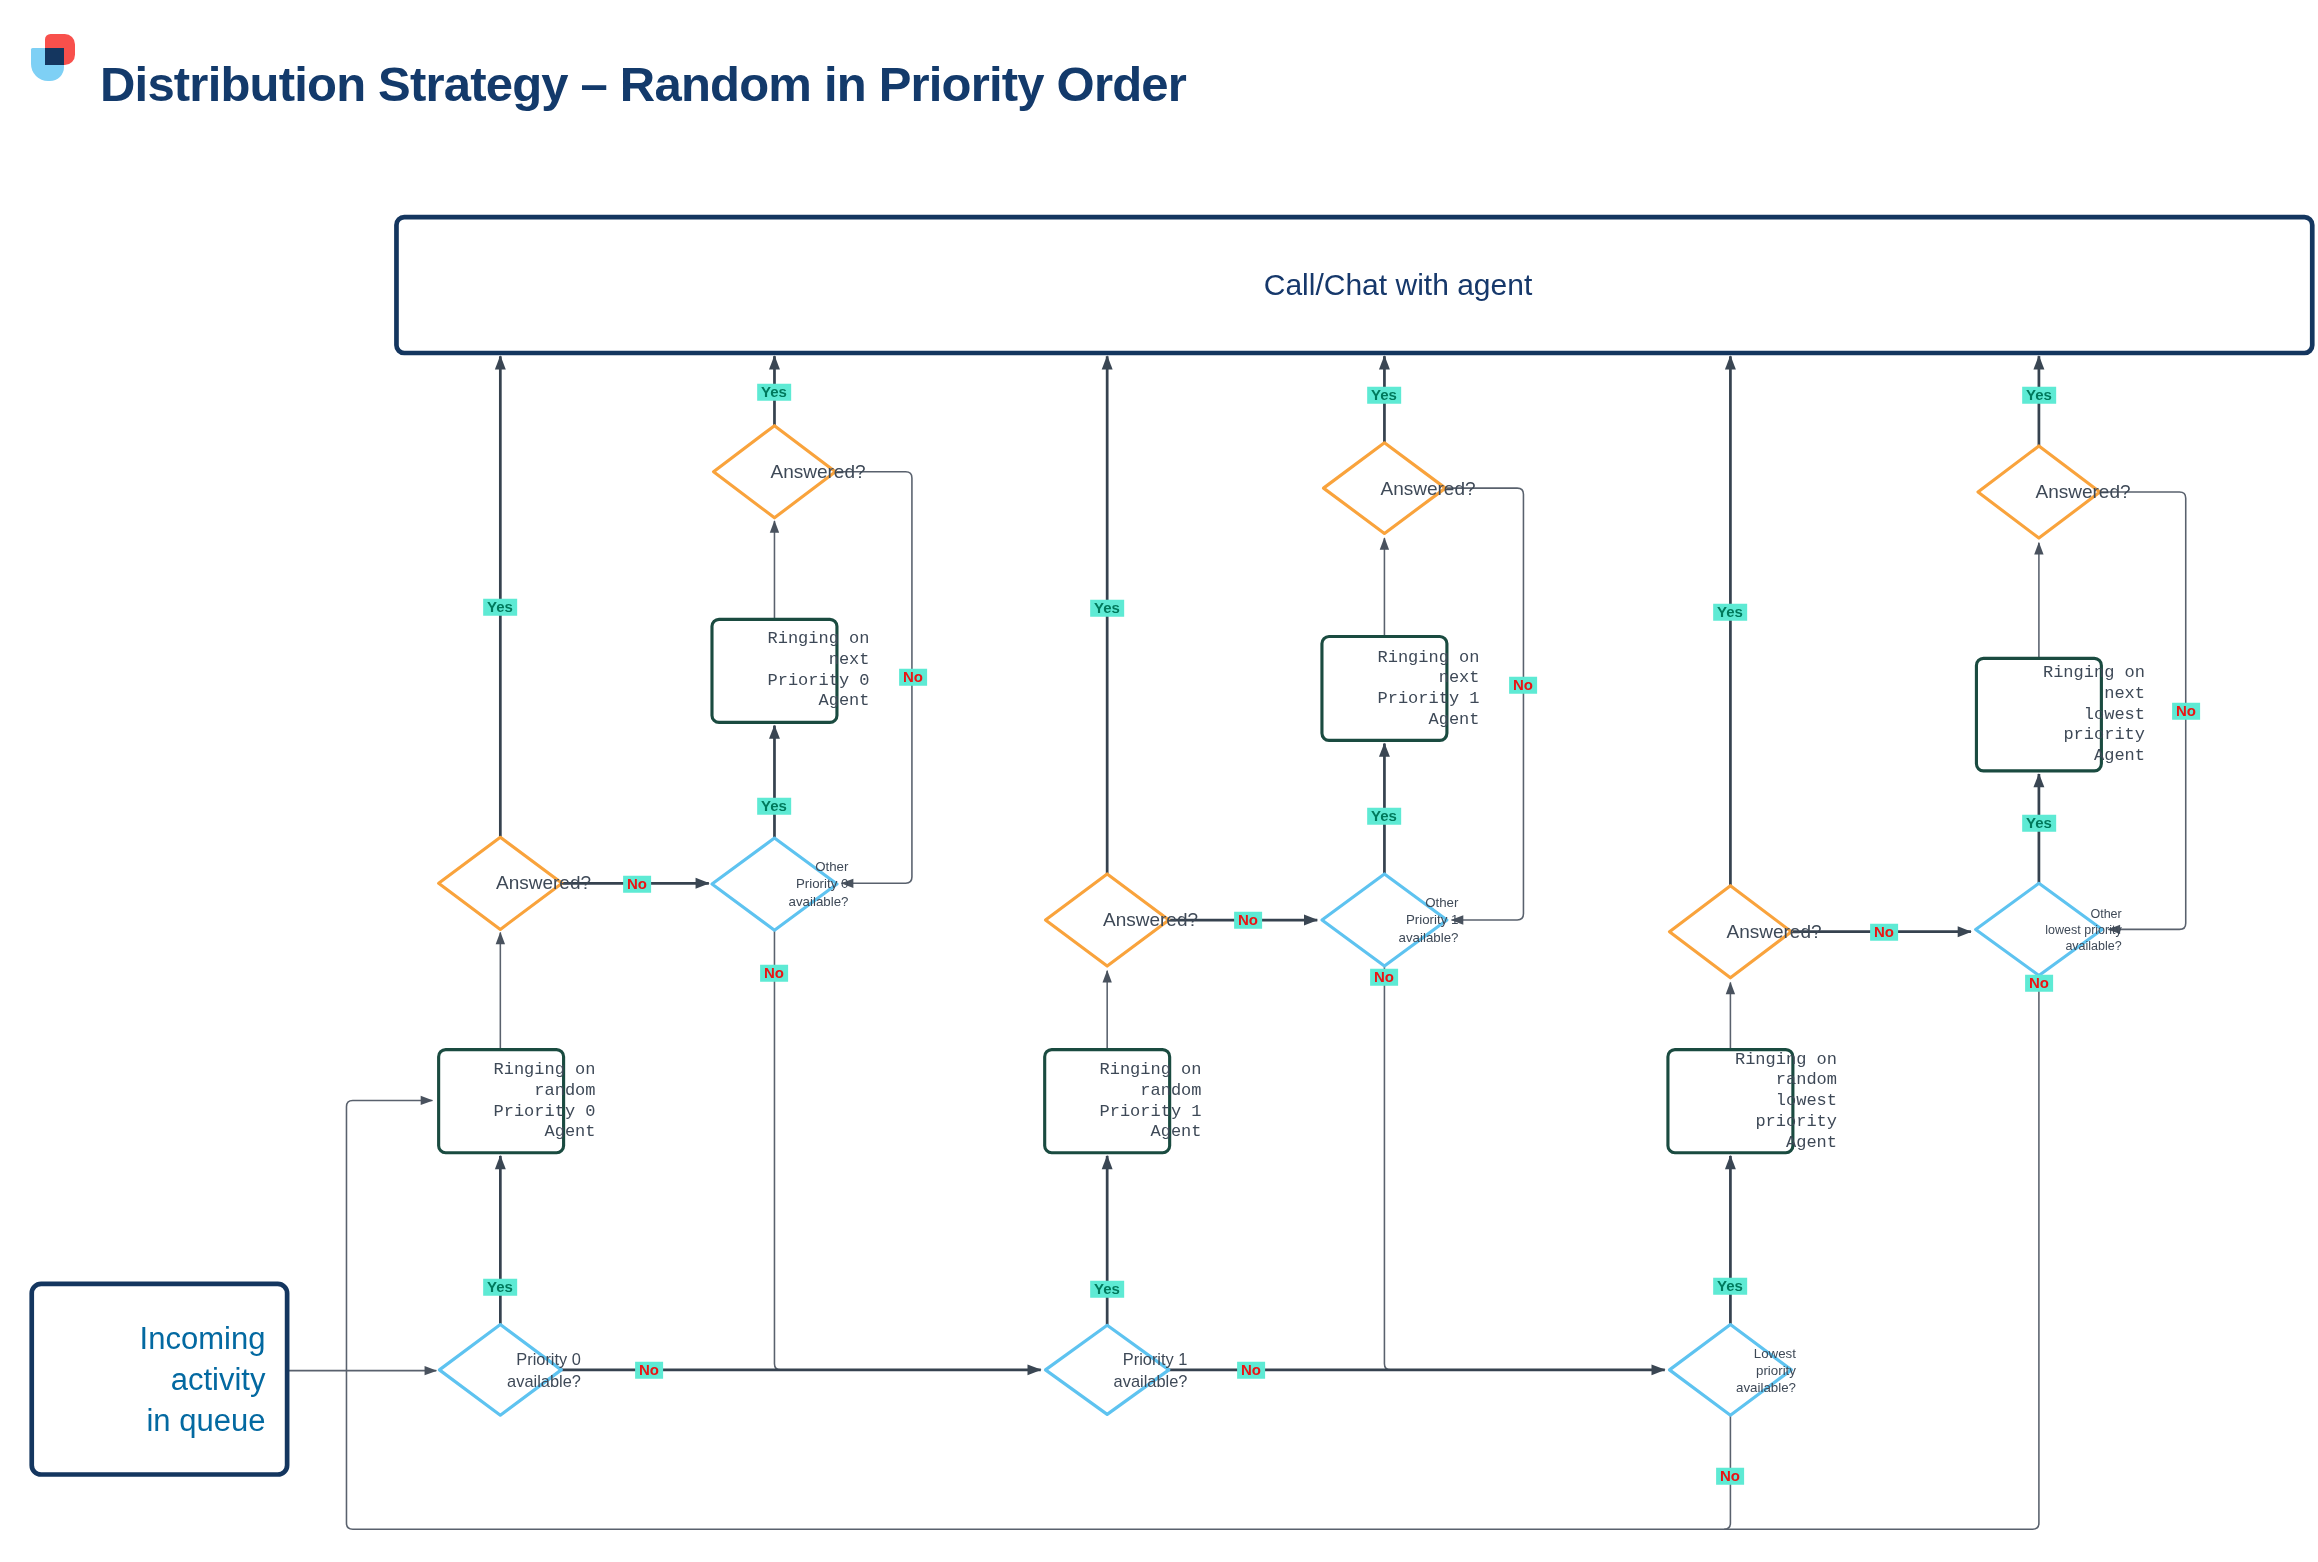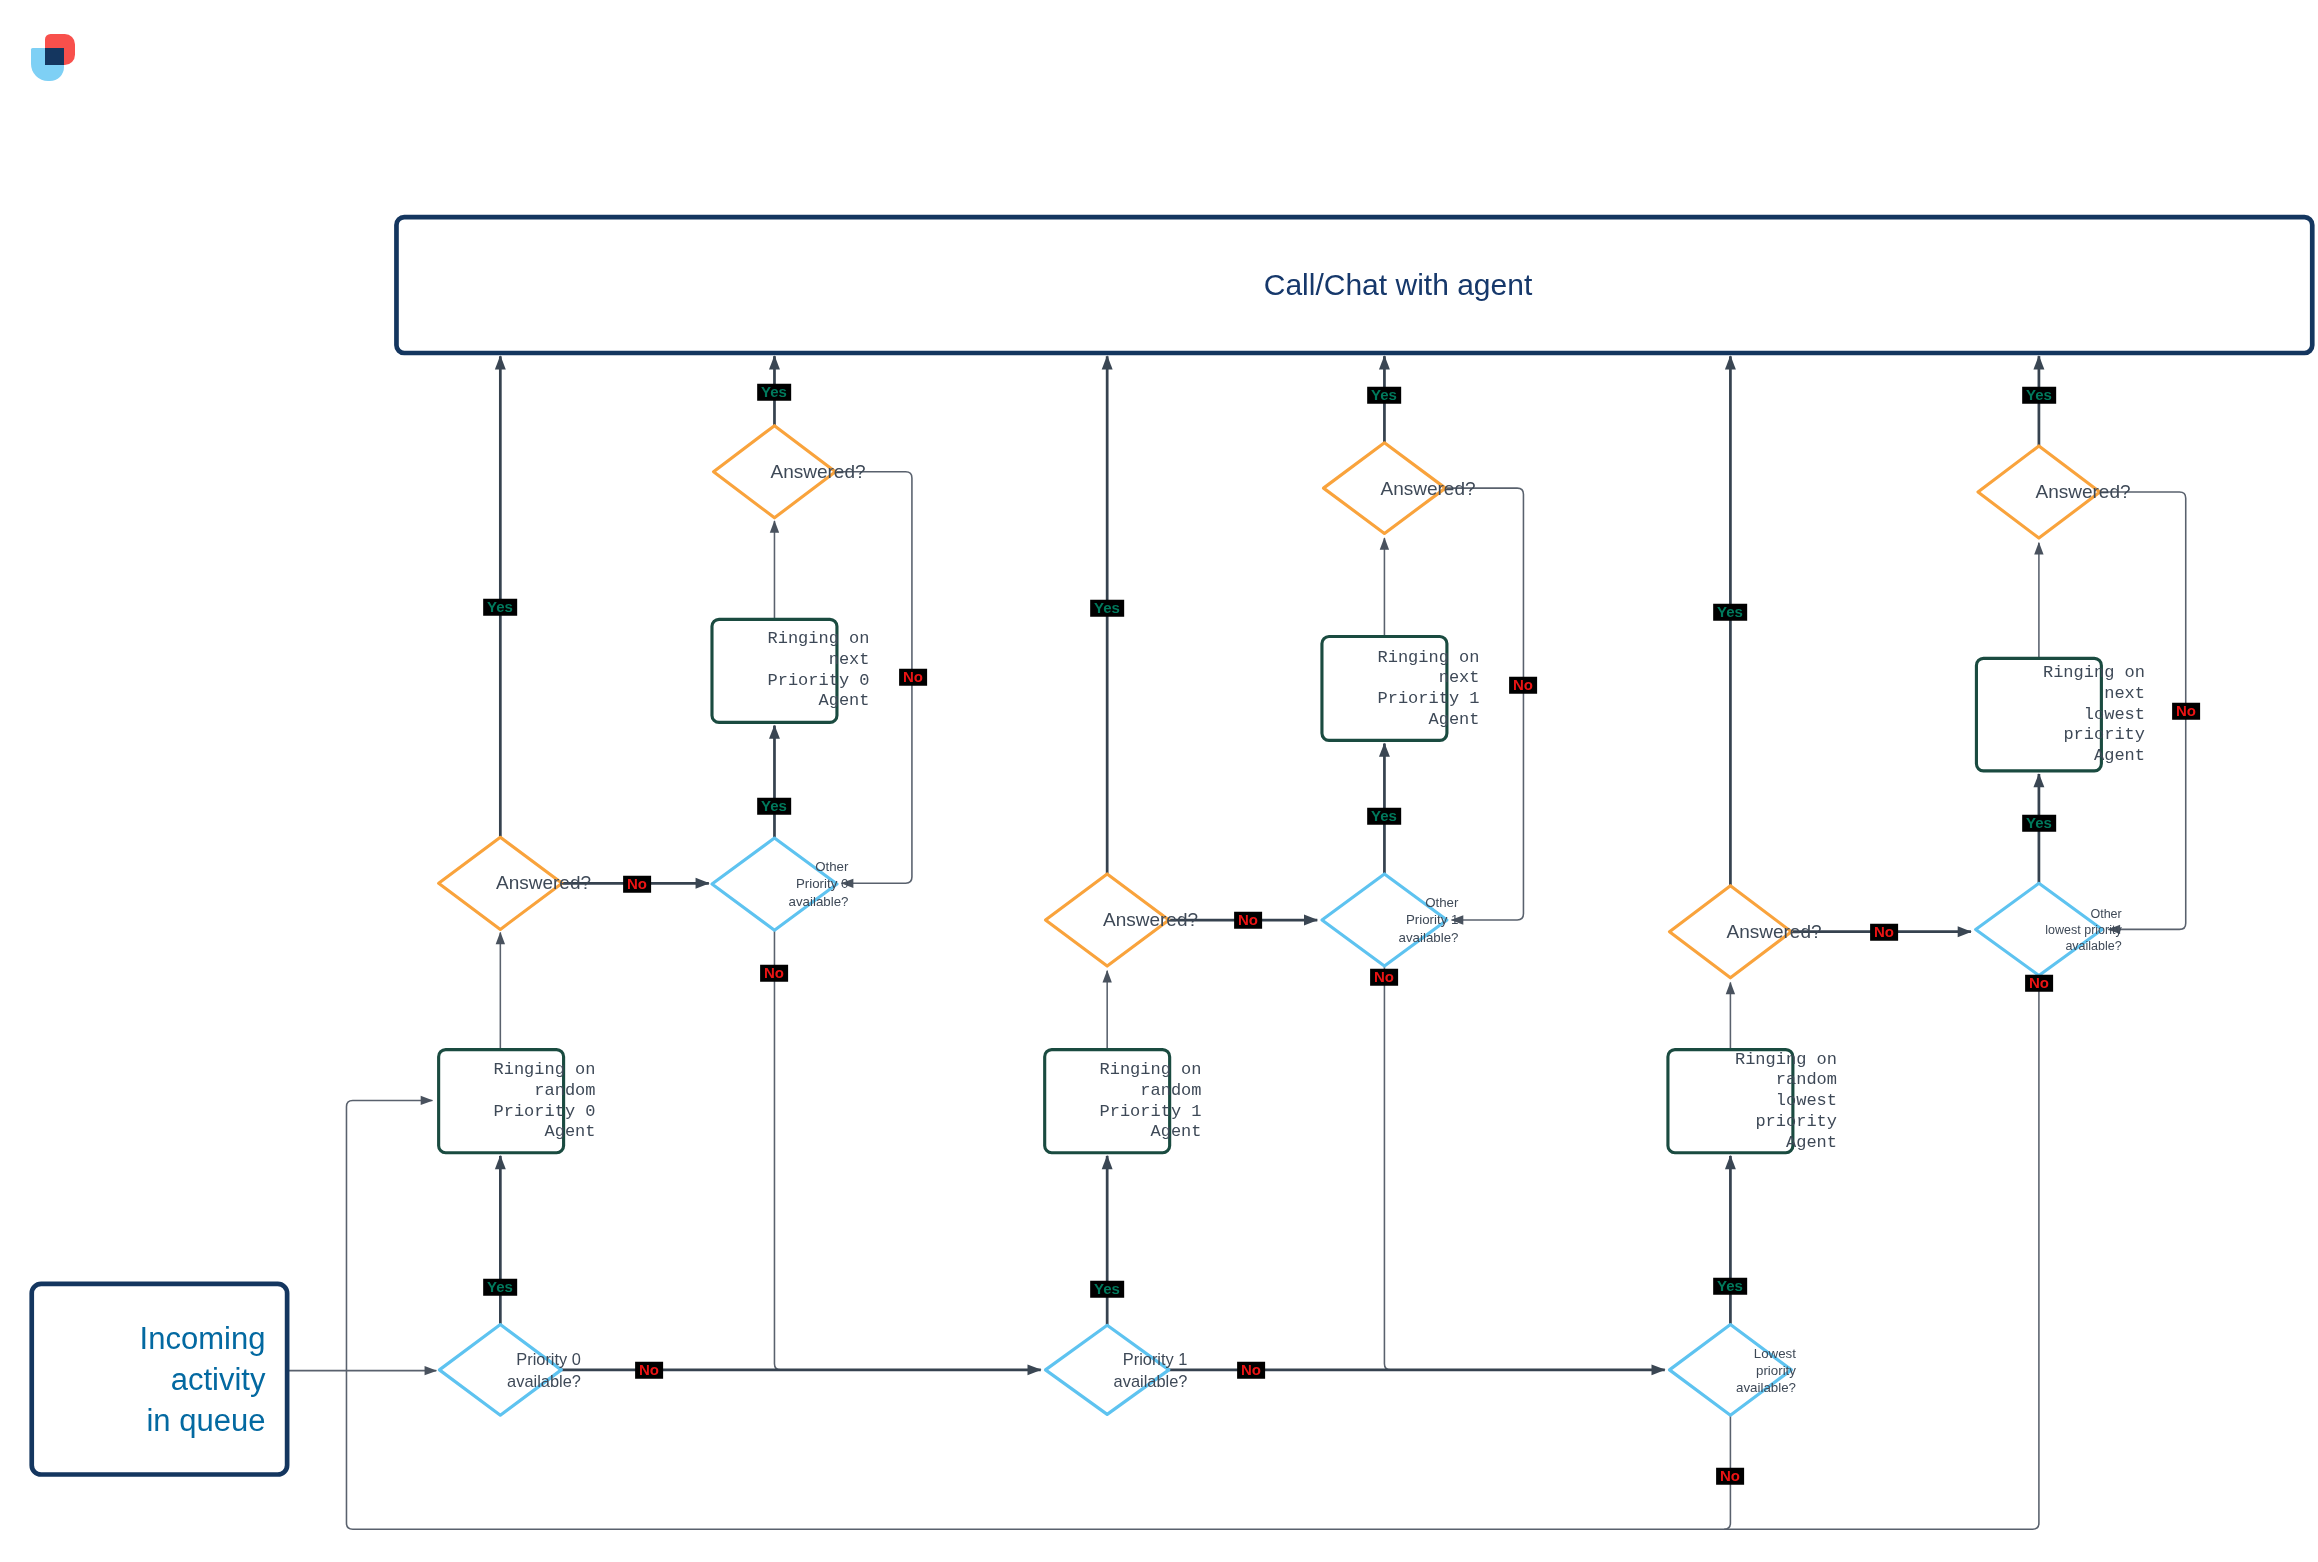--- a/index.html
+++ b/index.html
@@ -25,21 +25,21 @@
   .lbl-callchat{font-size:30px;color:#16386B;}
   .lbl-incoming{font-size:31px;color:#0369a1;line-height:1.33;padding-bottom:11px;}
   .fs24{font-size:19px;}
   .fs21{font-size:16.4px;line-height:1.3;}
   .fs22{font-size:17px;line-height:1.22;font-family:Liberation Mono, monospace;}
   .fs17{font-size:13.3px;line-height:1.3;}
   .fs16{font-size:12.5px;line-height:1.3;}
 
   
   .edge-label{position:absolute;transform:translate(-50%,-50%);font-size:15px;
-        font-weight:700;background:#000000;padding:0 3.9px;line-height:1.1;
+        font-weight:700;background:#5eead4;padding:0 3.9px;line-height:1.1;
         white-space:nowrap;}
   .edge-label.yes{color:#00795C;}
   .edge-label.no{color:#EB1414;}
 </style>
 </head>
 <body>
 
 <div class="stage">
 
   <svg class="wires" width="2319" height="1562" viewBox="0 0 2968 2000">
@@ -113,20 +113,21 @@
       <path stroke="#F9A33C" stroke-width="4" d="M2215 1134 L2293 1193 L2215 1252 L2137 1193 Z"></path>
       <path stroke="#F9A33C" stroke-width="4" d="M2610 571 L2688 630 L2610 689 L2532 630 Z"></path>
     </g>
   </svg>
 
   <div class="logo">
     <div class="lg-blue"></div>
     <div class="lg-red"></div>
     <div class="lg-navy"></div>
   </div>
+  <div class="page-title">Distribution Strategy – Random in Priority Order</div>
 
   <div class="nlabel lbl-callchat" style="left:396px;top:217px;width:1916px;height:136px;">Call/Chat with agent</div>
   <div class="nlabel lbl-incoming" style="left:31px;top:1284px;width:255px;height:191px;">Incoming
 activity
 in queue</div>
 
   <div class="nlabel fs21" style="left:439px;top:1325px;width:122px;height:91px;">Priority 0
 available?</div>
   <div class="nlabel fs21" style="left:1045px;top:1326px;width:123px;height:89px;">Priority 1
 available?</div>

